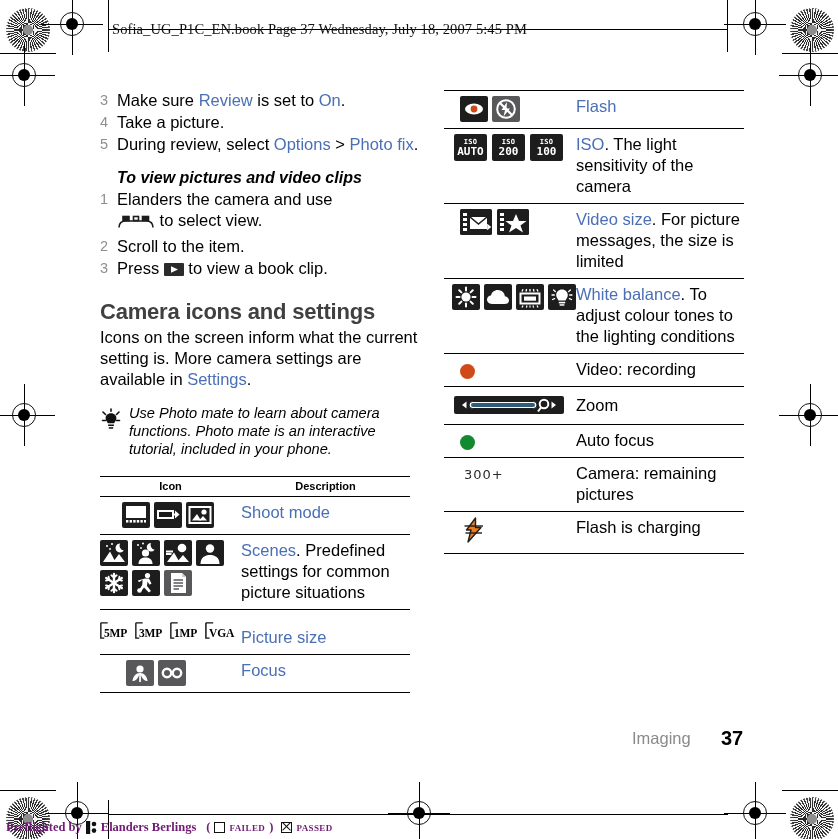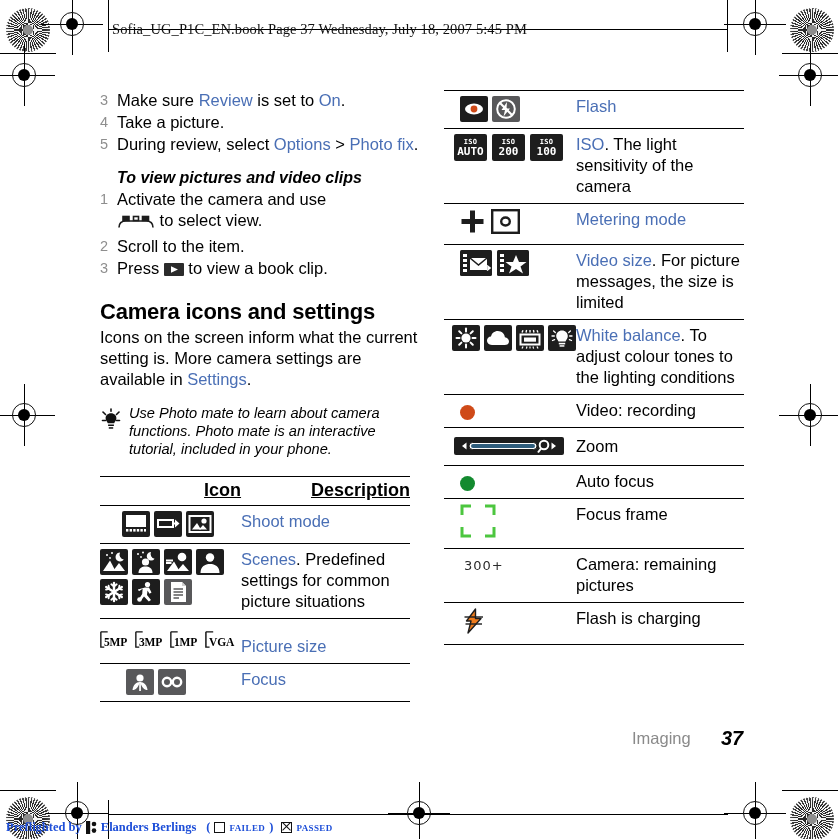--- a/index.html
+++ b/index.html
@@ -31,31 +31,31 @@
   .hdr-text{position:absolute;font-family:"Liberation Serif", serif;font-size:14.5px;
     letter-spacing:.1px;color:#111;white-space:nowrap;}
 
   
   .col{position:absolute;}
   .lnk{color:#4a6fb5;}
   .olrow{display:flex;align-items:flex-start;margin-bottom:1px;}
   .olnum{width:17px;flex:none;text-align:left;color:#8e8e8e;font-size:14.5px;line-height:21px;}
   .oltxt{font-size:16.5px;line-height:21px;color:#000;}
   .subhead{font-size:16px;font-weight:bold;font-style:italic;margin:14px 0 2px 17px;}
-  h2.sect{font-size:22px;color:#000000;font-weight:bold;margin:0;padding:0;
+  h2.sect{font-size:22px;color:#404040;font-weight:bold;margin:0;padding:0;
     letter-spacing:-.2px;}
   .para{font-size:16.5px;line-height:21px;margin-top:2px;}
   .tipbox{display:flex;align-items:flex-start;gap:7px;margin-top:14px;}
   .tiptxt{font-size:14.6px;line-height:18px;font-style:italic;}
 
   
   table.icontbl{border-collapse:collapse;width:100%;}
   table.icontbl td,table.icontbl th{padding:5px 0 6px 0;vertical-align:top;border-bottom:1.6px solid #000;}
   table.icontbl th{border-bottom:1.8px solid #000;border-top:1.8px solid #000;
-    font-size:18px;text-align:right;padding:3px 0 4px 0;text-decoration:underline;}
+    font-size:11px;text-align:center;padding:3px 0 4px 0;}
   td.ic{width:132px;padding-left:2px;}
   td.de{font-size:16.5px;line-height:21px;padding-left:2px;padding-top:4px;}
   .icwrap{display:flex;flex-wrap:wrap;gap:4px;align-items:flex-start;}
   .badge{width:28px;height:26px;background:#1d1d1d;border-radius:2px;position:relative;
     display:inline-block;overflow:hidden;}
   .badge.lt{background:#58585a;}
   .badge svg{position:absolute;left:0;top:0;}
   .isobadge{width:33px;height:27px;background:#1d1d1d;border-radius:2px;color:#fff;
     font-family:"DejaVu Sans Mono", monospace;font-weight:bold;display:flex;flex-direction:column;
     align-items:center;justify-content:center;line-height:1;}
@@ -69,21 +69,21 @@
 
   .dot{width:15px;height:15px;border-radius:50%;display:block;margin:5px 0 0 16px;}
   .num300{font-family:"DejaVu Sans",sans-serif;font-size:13px;color:#2b2b2b;
     letter-spacing:1px;margin-left:20px;display:block;padding-top:4px;}
 
   
   .foot{position:absolute;font-size:16.5px;}
   .foot .lbl{color:#8a8a8a;}
   .foot .pg{font-weight:bold;font-size:20px;color:#000;}
   .pf{position:absolute;font-family:"Liberation Serif",serif;font-weight:bold;
-    font-size:12.5px;color:#1d4ed8;white-space:nowrap;display:flex;align-items:center;gap:4px;}
+    font-size:12.5px;color:#701a75;white-space:nowrap;display:flex;align-items:center;gap:4px;}
   .pf .tiny{font-size:9px;letter-spacing:.4px;}
   .chk{display:inline-block;width:9px;height:9px;border:1.4px solid #111;position:relative;}
   .chk.x:before,.chk.x:after{content:"";position:absolute;left:-1px;top:3px;width:11px;height:1.2px;
     background:#111;}
   .chk.x:before{transform:rotate(45deg);}
   .chk.x:after{transform:rotate(-45deg);}
   .pflogo{display:inline-block;width:11px;height:13px;position:relative;}
 </style>
 </head>
 <body>
@@ -178,21 +178,21 @@
         <div class="oltxt">During review, select <span class="lnk">Options</span> &gt; <span class="lnk">Photo fix</span>.</div>
       </div>
     </div>
 
     <div class="subhead">To view pictures and video clips</div>
 
     <div>
       <div class="olrow">
         <div class="olnum">1</div>
         <div class="oltxt" style="width:250px;">
-          <span>Activate the camera and use</span><br>
+          <span>Elanders the camera and use</span><br>
           <span style="display:inline-block;vertical-align:-4px;">
             <svg width="38" height="16" viewBox="0 0 38 16">
                 <g fill="none" stroke="#1d1d1d" stroke-width="1.6">
               <path d="M2 13.5 Q2 7 9 7 L29 7 Q36 7 36 13.5"></path>
               <rect x="6" y="2.5" width="6" height="4"></rect>
                   <rect x="16.5" y="2.5" width="5" height="4"></rect>
               <rect x="25.5" y="2.5" width="6" height="4"></rect>
                 </g>
               <rect x="25.5" y="2.5" width="6" height="4" fill="#1d1d1d"></rect>
               <rect x="6" y="2.5" width="6" height="4" fill="#1d1d1d"></rect>
@@ -477,41 +477,20 @@
               <span class="a">ISO</span>
               <span class="b">100</span>
                 </span>
           </div>
         </td>
         <td class="de">
           <span class="lnk">ISO</span><span>. The light sensitivity of the camera</span>
         </td>
       </tr>
 
-      <tr>
-        <td class="ic">
-          <div class="icwrap" style="padding-left:16px;gap:6px;">
-            <span style="display:inline-block;">
-              <svg width="25" height="25" viewBox="0 0 25 25">
-                    <g fill="#1d1d1d">
-                      <rect x="10" y="1.5" width="5" height="22"></rect>
-                      <rect x="1.5" y="10" width="22" height="5"></rect>
-                    </g>
-                  </svg></span>
-            <span style="display:inline-block;">
-              <svg width="29" height="25" viewBox="0 0 29 25">
-                    <rect x="1.2" y="1.2" width="26.6" height="22.6" fill="none" stroke="#1d1d1d" stroke-width="2.4"></rect>
-                    <ellipse cx="14.5" cy="12.5" rx="4.3" ry="4" fill="none" stroke="#1d1d1d" stroke-width="2.4"></ellipse>
-                  </svg></span>
-          </div>
-        </td>
-        <td class="de">
-          <span class="lnk">Metering mode</span>
-        </td>
-      </tr>
 
       <tr>
         <td class="ic">
           <div class="icwrap" style="padding-left:16px;gap:5px;">
             <span style="display:inline-block;">
               <svg width="32" height="26" viewBox="0 0 32 26">
                     <rect width="32" height="26" rx="1.5" fill="#1d1d1d"></rect>
                 <g fill="#fff">
                       <rect x="3" y="4" width="4" height="3"></rect>
                       <rect x="3" y="9" width="4" height="3"></rect>
@@ -634,36 +613,20 @@
 
       <tr>
         <td class="ic">
           <span class="dot" style="background:#138a2f;"></span>
         </td>
         <td class="de">
           <span>Auto focus</span>
         </td>
       </tr>
 
-      <tr>
-        <td class="ic">
-          <span style="display:block;margin-left:16px;">
-            <svg width="36" height="34" viewBox="0 0 36 34">
-                  <g stroke="#4cc63f" stroke-width="3" fill="none">
-              <path d="M2 11 L2 2 L11 2"></path>
-                    <path d="M25 2 L34 2 L34 11"></path>
-              <path d="M34 23 L34 32 L25 32"></path>
-                    <path d="M11 32 L2 32 L2 23"></path>
-                  </g>
-                </svg></span>
-        </td>
-        <td class="de">
-          <span>Focus frame</span>
-        </td>
-      </tr>
 
       <tr>
         <td class="ic">
           <span class="num300">300+</span>
         </td>
         <td class="de">
           <span>Camera: remaining pictures</span>
         </td>
       </tr>
 
@@ -680,21 +643,21 @@
           <span>Flash is charging</span>
         </td>
       </tr>
     </tbody>
       </table>
   </div>
 
   <div class="foot" style="left:632px;top:729px;">
     <span class="lbl">Imaging</span>
   </div>
-  <div class="foot" style="left:721px;top:727px;font-style:italic;">
+  <div class="foot" style="left:721px;top:727px;">
     <span class="pg">37</span>
   </div>
 
   <div class="pf" style="left:6px;top:820px;">
     <span>Preflighted by</span>
     <span class="pflogo">
       <svg width="11" height="13" viewBox="0 0 11 13">
           <rect x="0" y="0" width="4.2" height="13" fill="#111"></rect>
           <circle cx="8" cy="3" r="2.3" fill="#111"></circle>
           <circle cx="8" cy="9.6" r="2.3" fill="#111"></circle>

